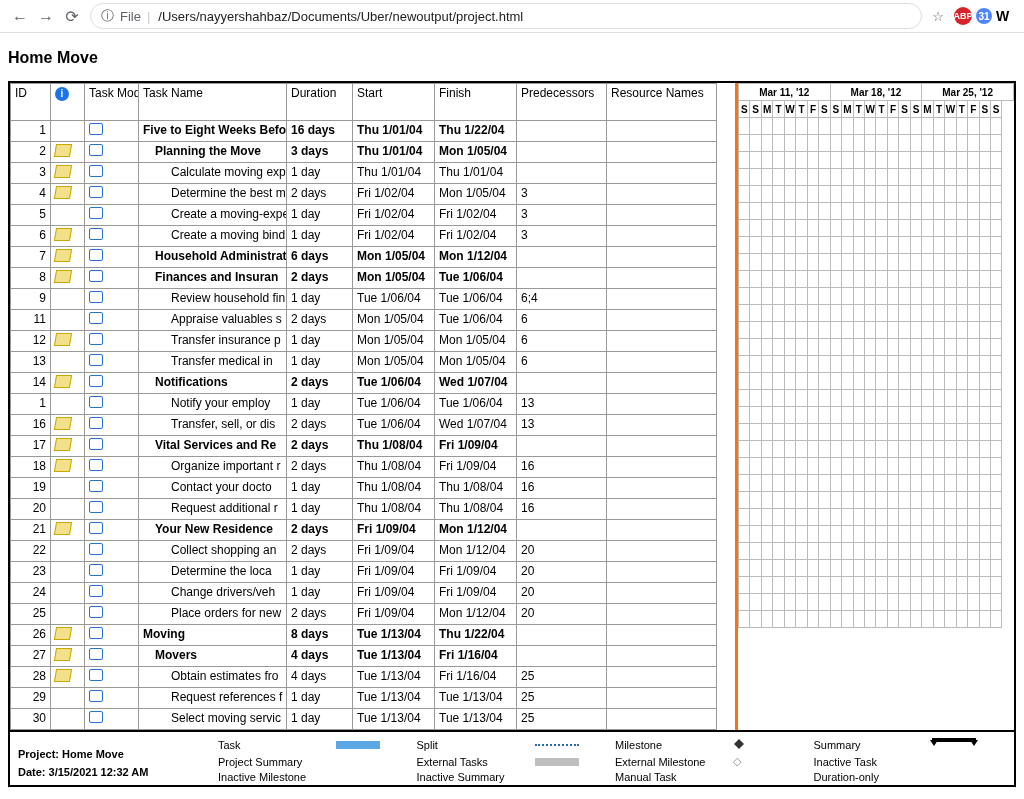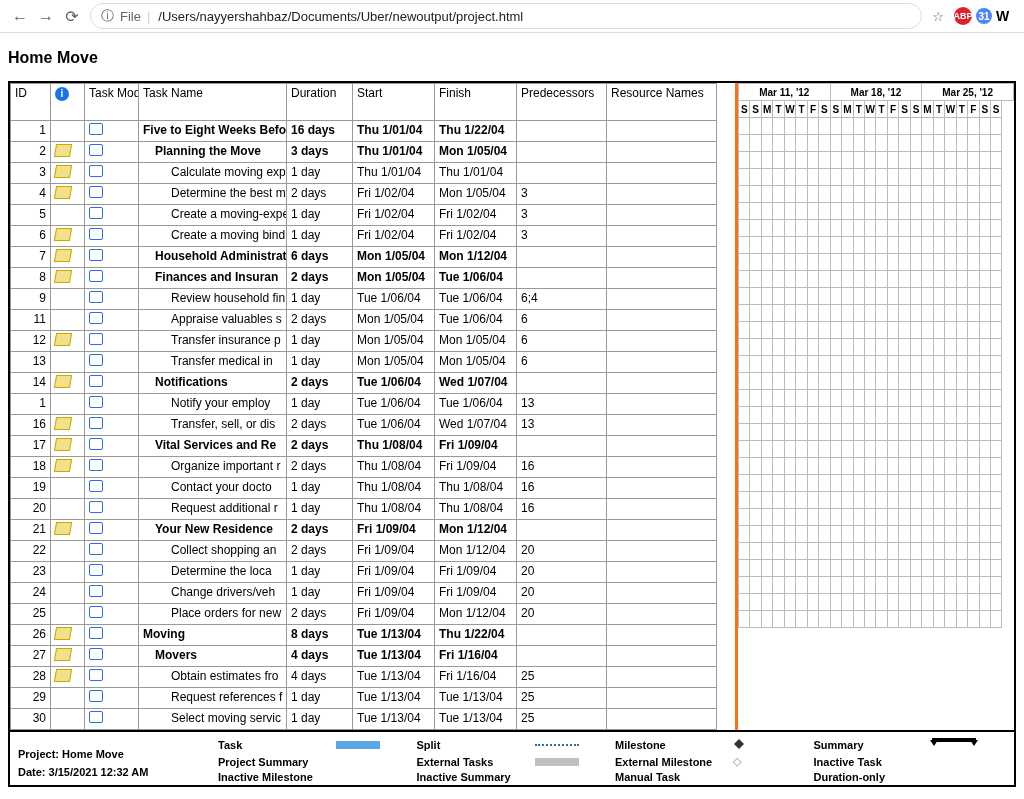--- a/index.html
+++ b/index.html
@@ -42,21 +42,21 @@
   .tl{border-left:3px solid #f97316}
   .tl table{border-collapse:collapse;width:100%;table-layout:fixed}
   .tl th,.tl td{border:1px solid #bbb;font-size:10px;text-align:center;padding:0;height:16px}
   .tl .wk{height:16px}
   .tl .day{width:12px;height:16px}
   
   .legend{border-top:2px solid #000;padding:6px 8px 2px 8px;display:grid;grid-template-columns:200px 1fr;font-size:11px}
   .legend .meta{font-weight:bold;line-height:1.6;padding-top:8px}
   .lg-grid{display:grid;grid-template-columns:repeat(4,1fr);column-gap:6px;row-gap:3px}
   .lg{display:flex;align-items:center;gap:8px;white-space:nowrap}
-  .lg .lbl{width:110px;font-weight:bold}
+  .lg .lbl{width:110px;font-weight:normal}
   .swatch{width:44px;height:8px;display:inline-block}
   .sw-task{background:#5aa9e6}
   .sw-ext{background:#bfbfbf}
   .sw-split{border-top:2px dotted #2b6cb0;height:0}
   .sw-extm{color:#888}
   .sw-ms svg,.sw-dl svg{width:12px;height:12px}
   .sw-summ{height:10px;border-top:4px solid #000;position:relative}
   .sw-summ::before,.sw-summ::after{content:"";position:absolute;top:-2px;width:0;height:0;border-left:4px solid transparent;border-right:4px solid transparent;border-top:6px solid #000}
   .sw-summ::before{left:-2px}.sw-summ::after{right:-2px}
 </style>

